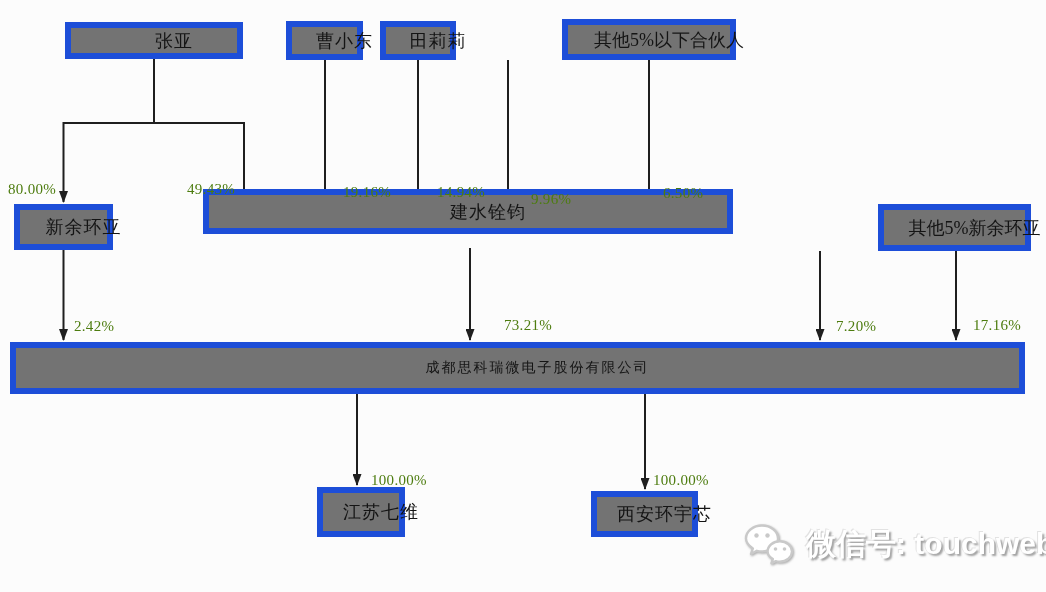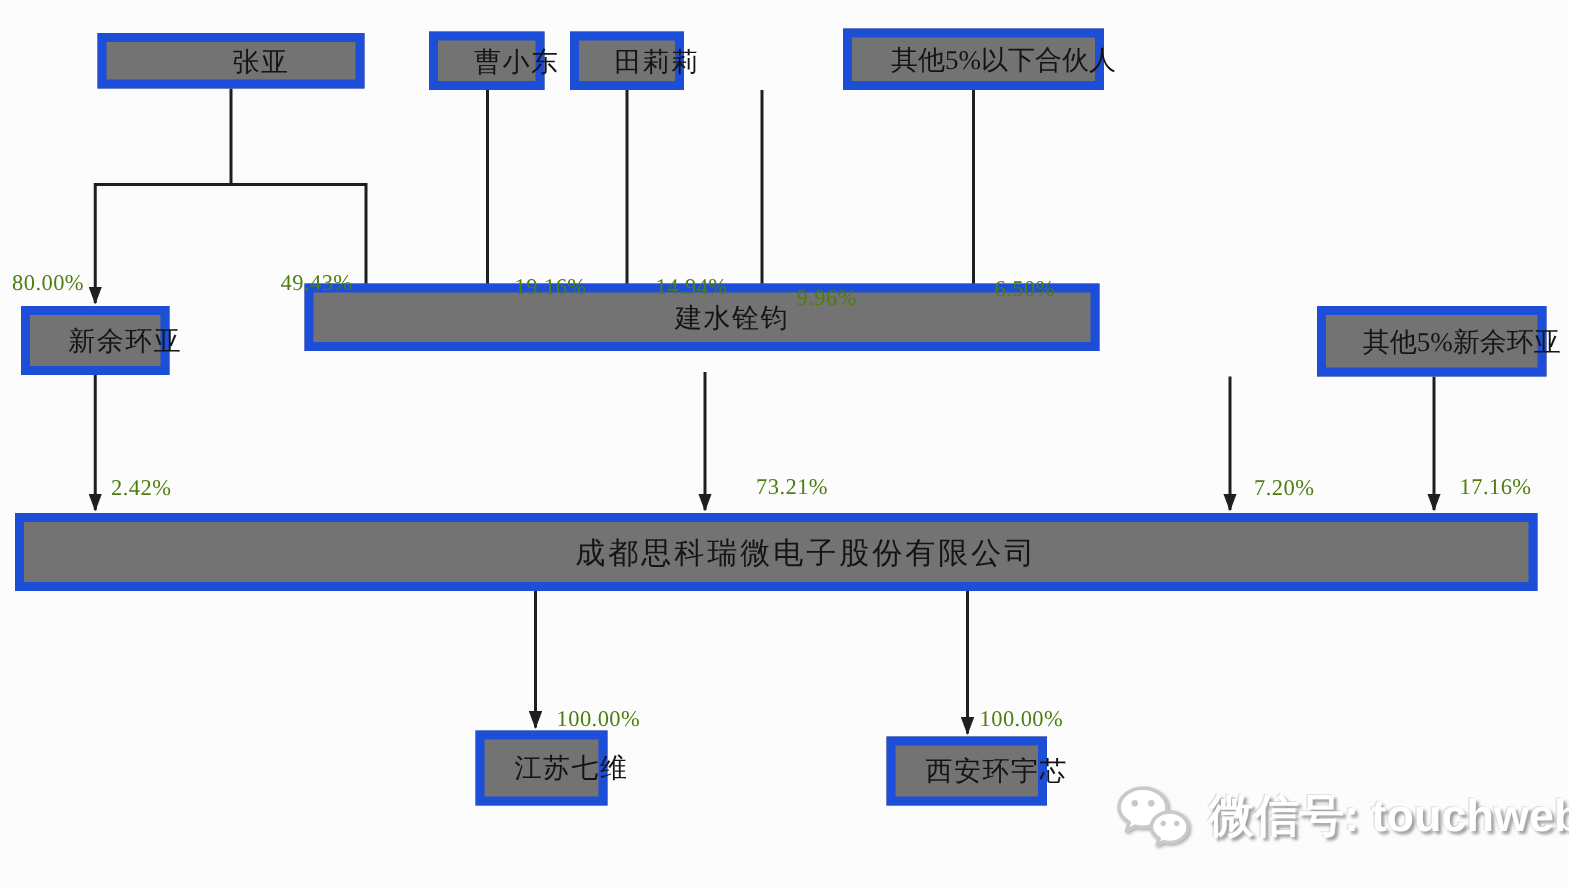--- a/index.html
+++ b/index.html
@@ -90,21 +90,21 @@
 
   <div class="node" style="left:65px;top:22px;width:178px;height:37px">张亚</div>
   <div class="node" style="left:286px;top:21px;width:77px;height:39px">曹小东</div>
   <div class="node" style="left:380px;top:21px;width:76px;height:39px">田莉莉</div>
   <div class="node" style="left:562px;top:19px;width:174px;height:41px;letter-spacing:0">其他5%以下合伙人</div>
 
   <div class="node" style="left:14px;top:204px;width:99px;height:46px">新余环亚</div>
   <div class="node" style="left:203px;top:189px;width:530px;height:45px">建水铨钧</div>
   <div class="node" style="left:878px;top:204px;width:153px;height:47px;letter-spacing:0">其他5%新余环亚</div>
 
-  <div class="node" style="left:10px;top:342px;width:1015px;height:52px;font-size:20px;letter-spacing:2px">成都思科瑞微电子股份有限公司</div>
+  <div class="node" style="left:10px;top:342px;width:1015px;height:52px;font-size:14px;letter-spacing:2px">成都思科瑞微电子股份有限公司</div>
 
   <div class="node" style="left:317px;top:487px;width:88px;height:50px">江苏七维</div>
   <div class="node" style="left:591px;top:491px;width:107px;height:46px">西安环宇芯</div>
 
   <span class="pct" style="left:8px;top:181px">80.00%</span>
   <span class="pct" style="left:187px;top:181px">49.43%</span>
   <span class="pct" style="left:343px;top:184px">19.16%</span>
   <span class="pct" style="left:437px;top:184px">14.94%</span>
   <span class="pct" style="left:531px;top:191px">9.96%</span>
   <span class="pct" style="left:663px;top:185px">6.50%</span>

